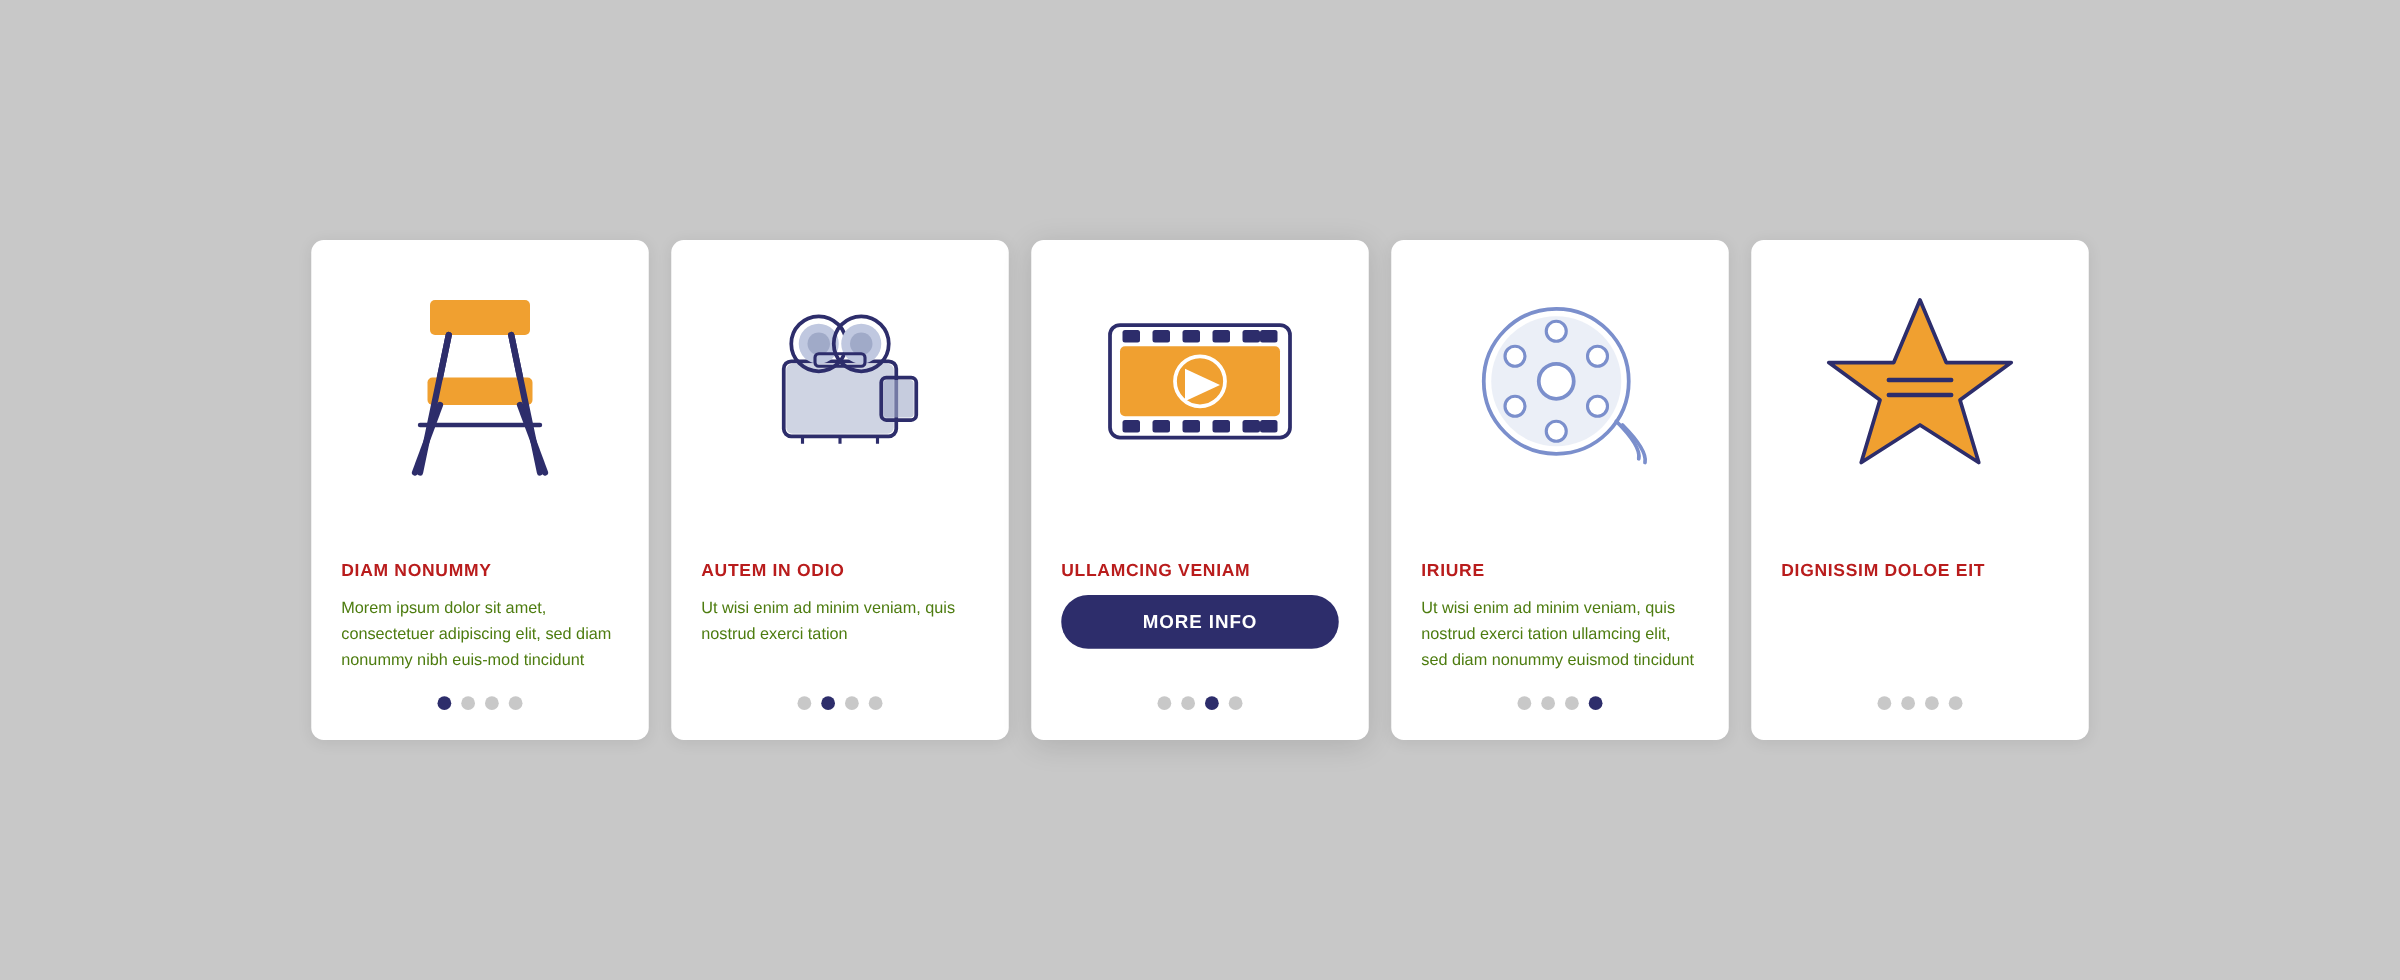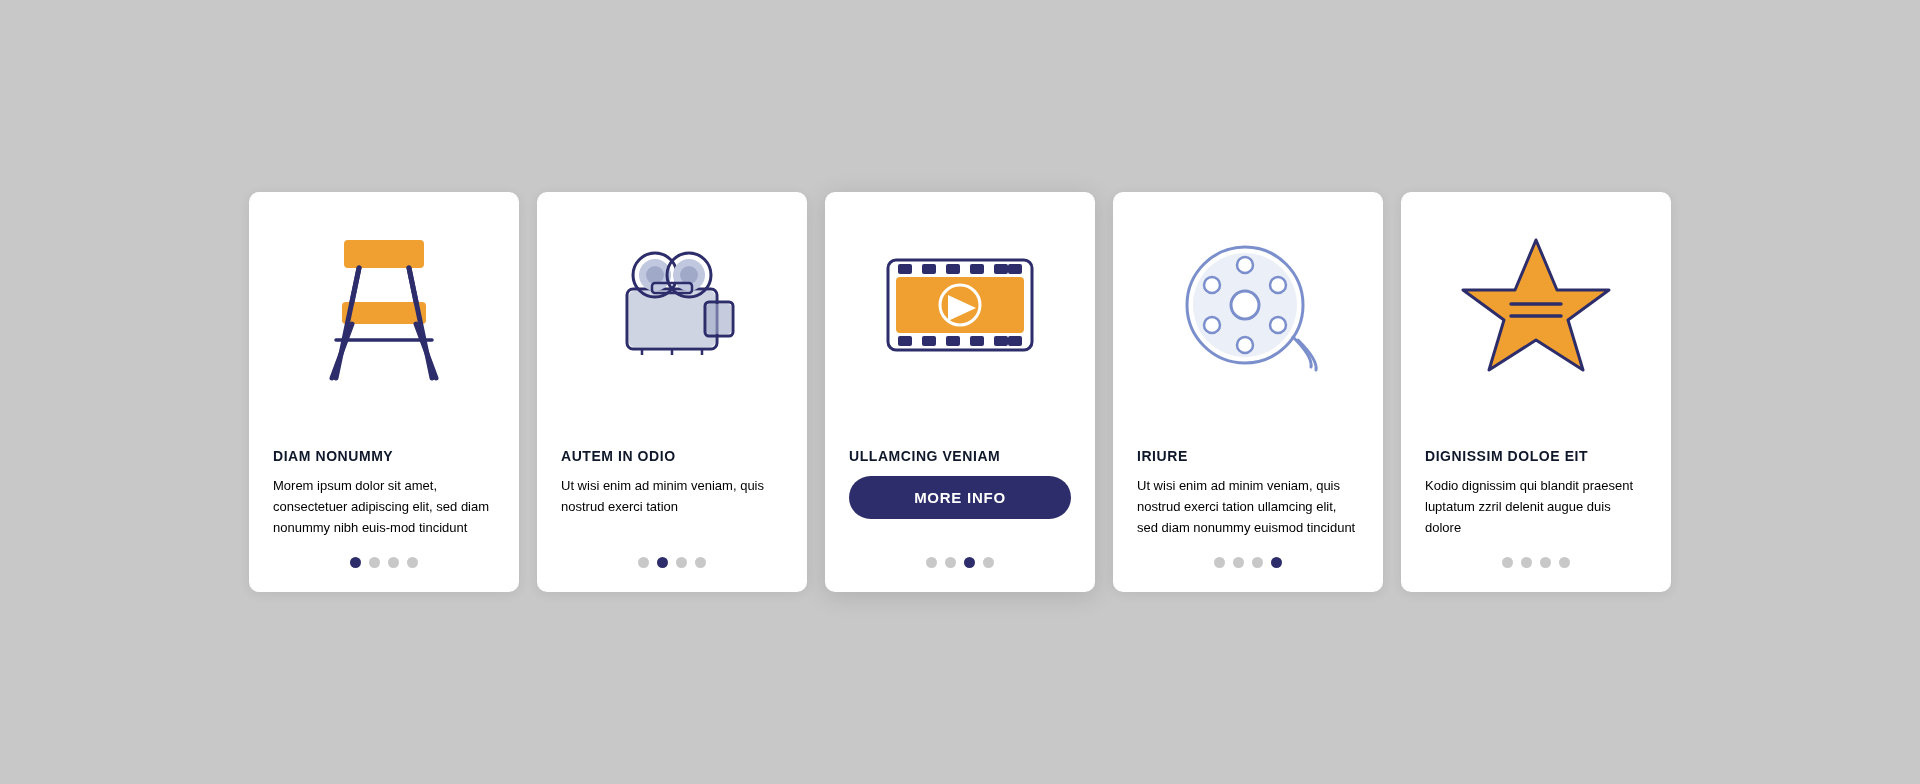--- a/index.html
+++ b/index.html
@@ -35,29 +35,29 @@
       width: 100%;
       display: flex;
       justify-content: center;
       align-items: center;
       height: 170px;
       margin-bottom: 20px;
     }
     .card-title {
       font-size: 14px;
       font-weight: 800;
-      color: #0f172a;
+      color: #b91c1c;
       letter-spacing: 0.04em;
       margin-bottom: 12px;
       text-transform: uppercase;
       margin-top: 36px;
     }
     .card-text {
       font-size: 13px;
-      color: #000000;
+      color: #4d7c0f;
       line-height: 1.6;
       flex: 1;
       margin-bottom: 18px;
     }
     .more-info-btn {
       background: #2d2d6b;
       color: #fff;
       border: none;
       border-radius: 30px;
       padding: 13px 38px;
@@ -229,21 +229,20 @@
     <div class="card-icon-area">
       <svg width="150" height="150" viewBox="0 0 150 150">
 
         <polygon points="75,8 96,58 148,58 107,88 122,138 75,108 28,138 43,88 2,58 54,58" fill="#f0a030" stroke="#2d2d6b" stroke-width="3" stroke-linejoin="round"></polygon>
 
         <line x1="50" y1="72" x2="100" y2="72" stroke="#2d2d6b" stroke-width="3.5" stroke-linecap="round"></line>
         <line x1="50" y1="84" x2="100" y2="84" stroke="#2d2d6b" stroke-width="3.5" stroke-linecap="round"></line>
       </svg>
     </div>
     <div class="card-title">DIGNISSIM DOLOE EIT</div>
-    <div class="card-text">Kodio dignissim qui blandit praesent luptatum zzril delenit augue duis dolore</div>
     <div class="dots-row">
       <span class="dot"></span>
       <span class="dot"></span>
       <span class="dot"></span>
       <span class="dot"></span>
     </div>
   </div>
 
 </div>
 

